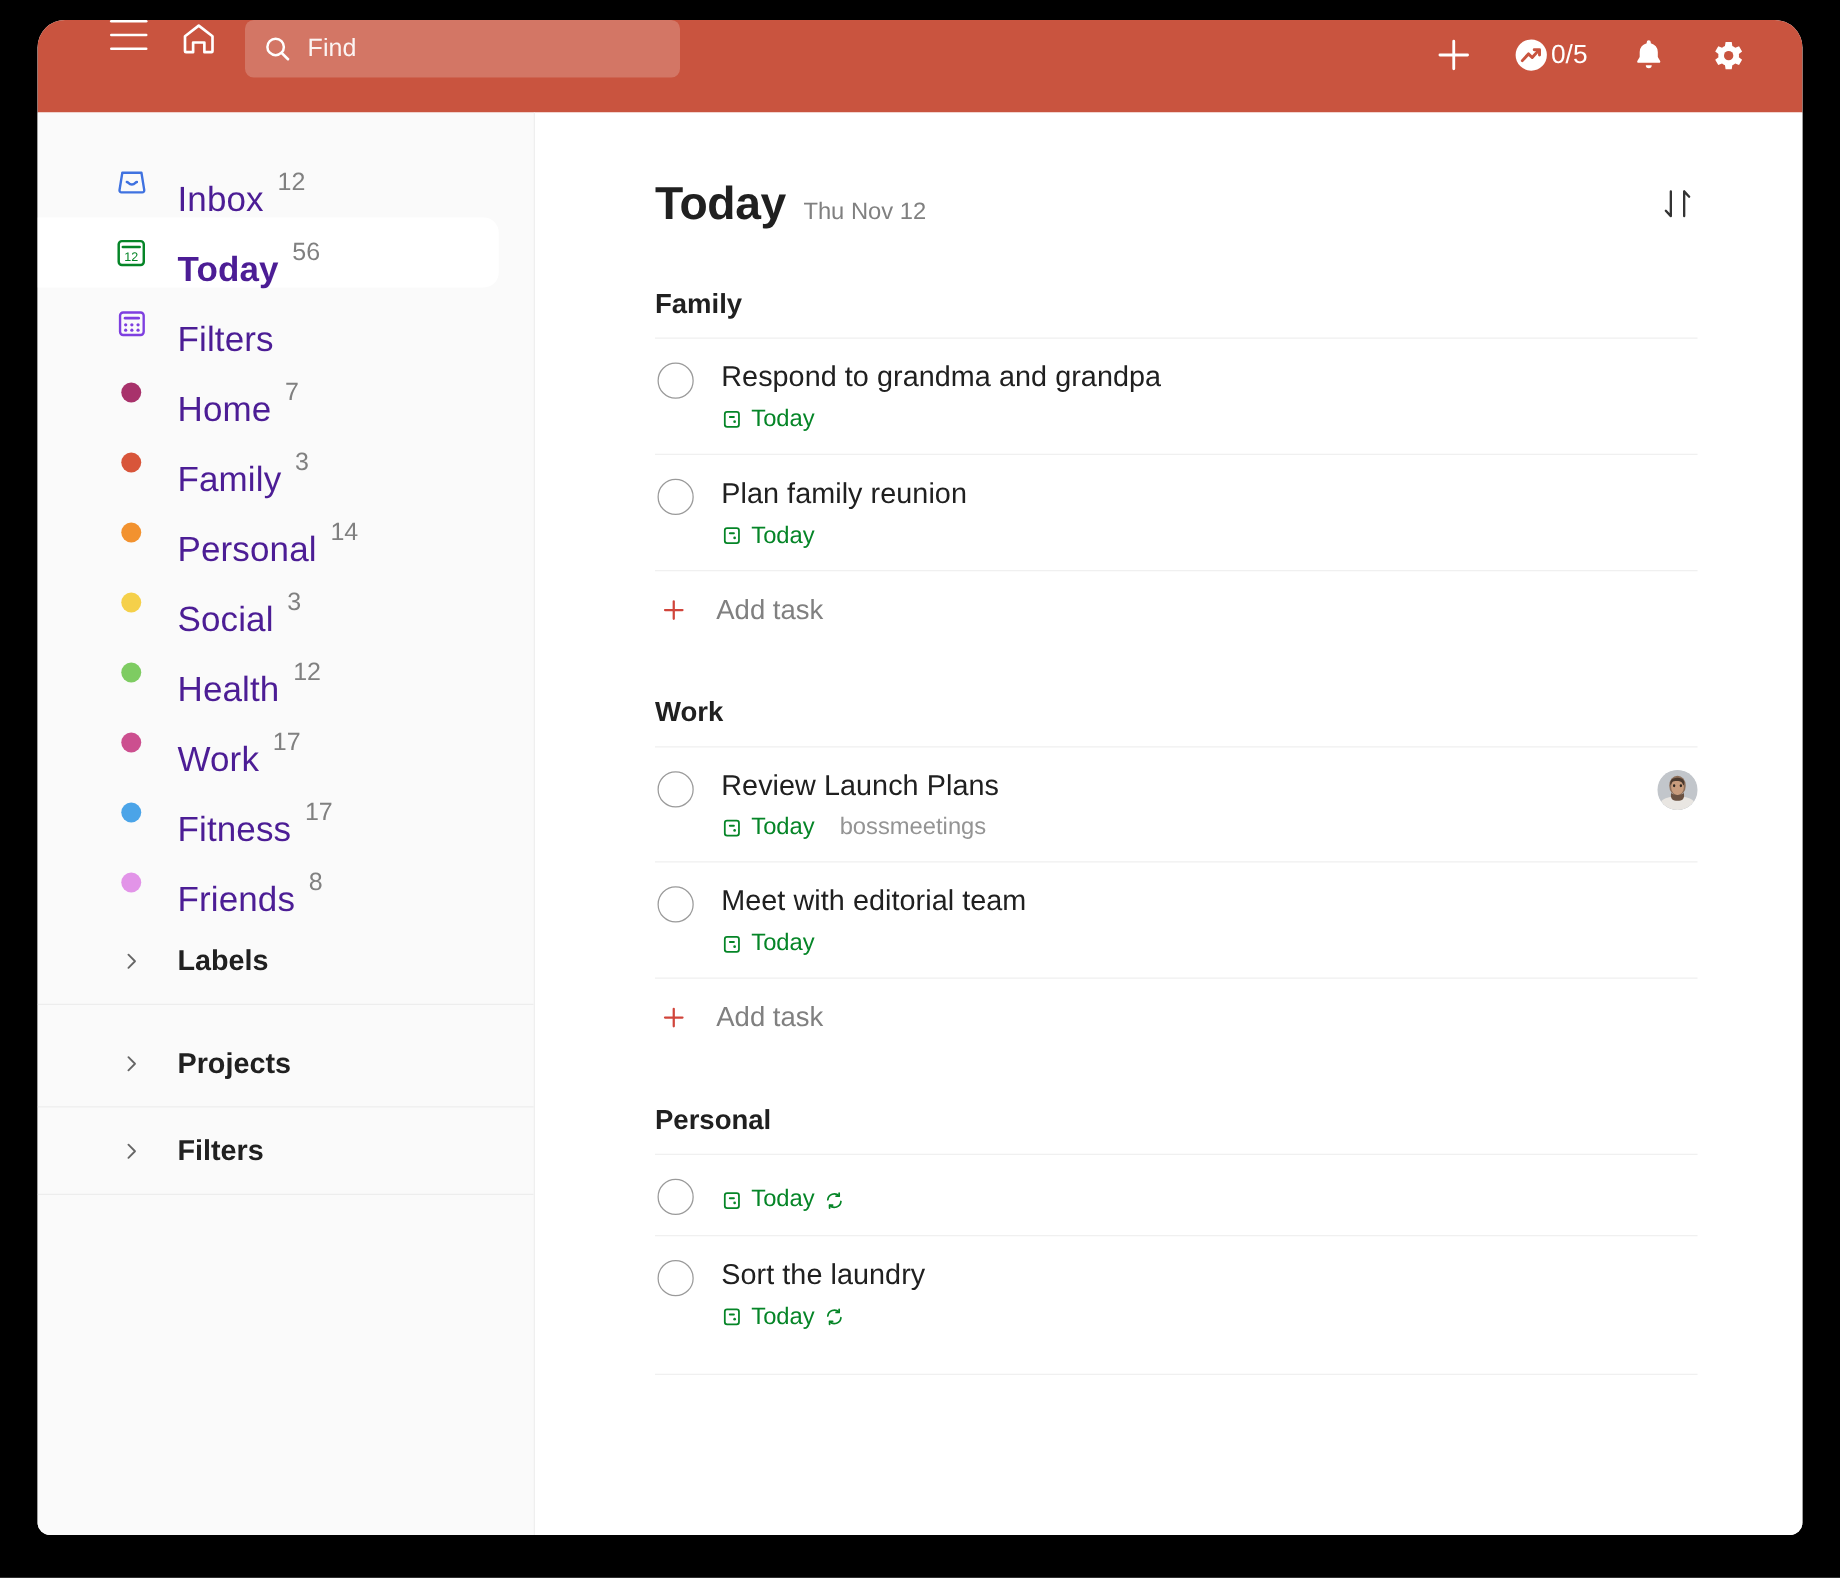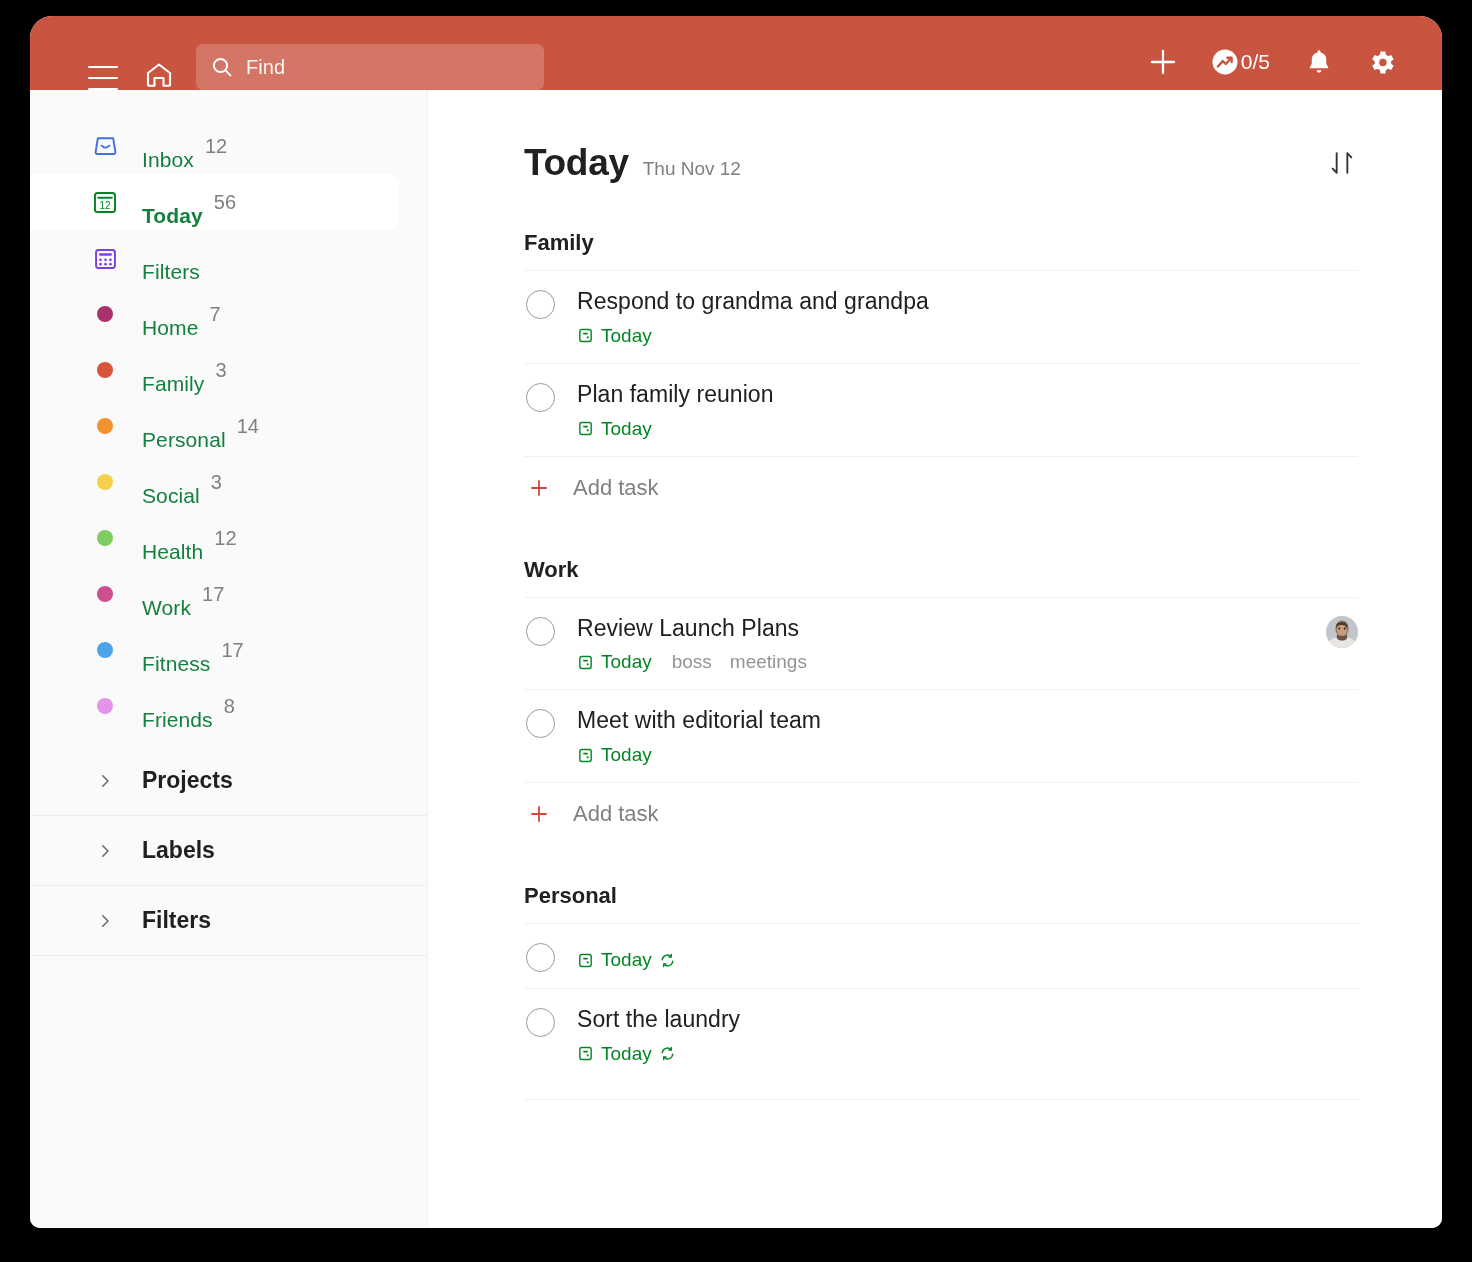--- a/index.html
+++ b/index.html
@@ -25,21 +25,21 @@
     overflow: hidden;
     display: flex;
     flex-direction: column;
   }
 
   
   .topbar {
     height: 74px;
     background: #C9543F;
     display: flex;
-    align-items: flex-end;
+    align-items: flex-start;
     padding: 0 30px 0 58px;
     flex: 0 0 auto;
   }
   .tb-icon {
     display: flex; align-items: center; justify-content: center;
     color: #ffffff;
   }
   .hamburger { width: 30px; height: 24px; display:flex; flex-direction:column; justify-content:space-between; margin-right: 26px; cursor: pointer;}
   .hamburger span { display:block; height: 2.4px; width: 100%; background:#fff; border-radius:2px; }
   .home-btn { margin-right: 22px; cursor: pointer; }
@@ -98,22 +98,22 @@
     margin-right: 28px;
   }
   .nav-ico {
     width: 34px; height: 34px;
     display: flex; align-items: center; justify-content: center;
     margin-right: 20px;
     flex: 0 0 auto;
   }
   .dot { width: 16px; height: 16px; border-radius: 50%; display:block; }
   .nav-label {
-    font-size: 21px;
-    color: #15803d;
+    font-size: 28px;
+    color: #4c1d95;
     letter-spacing: .1px;
     margin-top: 28px;
   }
   .nav-item.active .nav-label { font-weight: bold; }
   .nav-count {
     font-size: 20px;
     color: #808080;
     margin-left: 11px;
   }
 
@@ -187,21 +187,21 @@
     display: flex; align-items: center;
     margin-top: 9px;
     gap: 0px;
   }
   .due {
     display: flex; align-items: center;
     color: #058527; font-size: 19px;
   }
   .due .cal { margin-right: 7px; display:flex; }
   .due .rep { margin-left: 7px; display:flex; }
-  .labels { display: flex; gap: 18px; margin-left: 20px; text-align: center; }
+  .labels { display: flex; margin-left: 20px; text-align: center; }
   .label-chip { font-size: 19px; color: #949494; cursor: pointer; }
   .assignee {
     width: 32px; height: 32px; border-radius: 50%;
     flex: 0 0 auto; margin-left: 14px; margin-top: 2px;
     overflow: hidden; background: #c9ccd1;
     cursor: pointer;
   }
   .add-task {
     display: flex; align-items: center;
     padding: 18px 0 10px 0;
@@ -376,35 +376,35 @@
           <span class="nav-count">17</span>
         </div>
         <div class="nav-item">
           <span class="nav-ico">
               <i class="dot" style="background:#E294E8"></i>
             </span>
           <span class="nav-label">Friends</span>
           <span class="nav-count">8</span>
         </div>
 
+        <div class="section-row">
+          <span class="chev">
+            <svg width="18" height="18" viewBox="0 0 24 24" fill="none" stroke="#666" stroke-width="2" stroke-linecap="round" stroke-linejoin="round">
+                <path d="M9 5l7 7-7 7"></path>
+              </svg>
+          </span>
+          <span class="section-label">Labels</span>
+        </div>
         <div class="section-row" style="margin-top:12px">
           <span class="chev">
             <svg width="18" height="18" viewBox="0 0 24 24" fill="none" stroke="#666" stroke-width="2" stroke-linecap="round" stroke-linejoin="round">
                 <path d="M9 5l7 7-7 7"></path>
               </svg>
           </span>
           <span class="section-label">Projects</span>
-        </div>
-        <div class="section-row">
-          <span class="chev">
-            <svg width="18" height="18" viewBox="0 0 24 24" fill="none" stroke="#666" stroke-width="2" stroke-linecap="round" stroke-linejoin="round">
-                <path d="M9 5l7 7-7 7"></path>
-              </svg>
-          </span>
-          <span class="section-label">Labels</span>
         </div>
         <div class="section-row">
           <span class="chev">
             <svg width="18" height="18" viewBox="0 0 24 24" fill="none" stroke="#666" stroke-width="2" stroke-linecap="round" stroke-linejoin="round">
                 <path d="M9 5l7 7-7 7"></path>
               </svg>
           </span>
           <span class="section-label">Filters</span>
         </div>
       </div>

